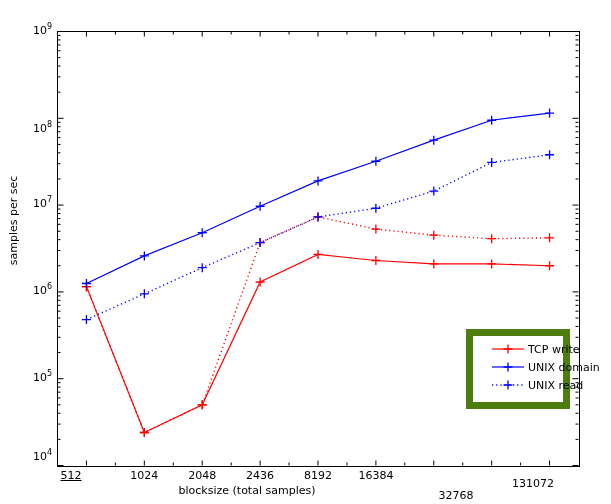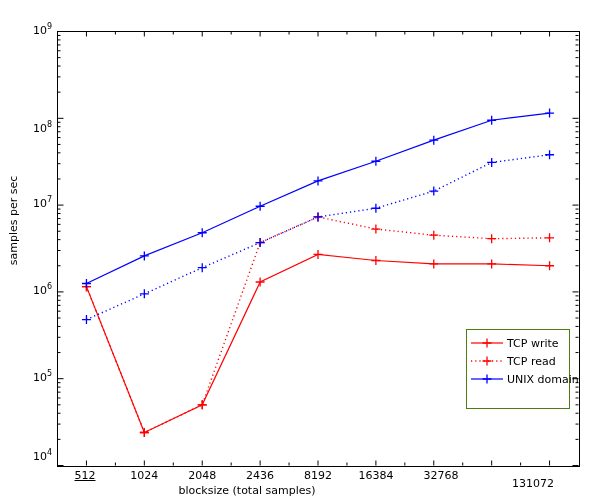--- a/index.html
+++ b/index.html
@@ -90,24 +90,24 @@
     text-align: center;
     width: 60px;
     line-height: 1.1;
   }
   #legend {
     position: absolute;
     left: 466px;
     top: 329px;
     width: 104px;
     height: 80px;
-    border: 1px solid #4d7c0f;
+    border: 7px solid #4d7c0f;
     background: #ffffff;
     box-sizing: border-box;
-    padding: 4px 3px 0 3px;
+    padding: 4px 3px 0 18px;
   }
   .legend-row {
     height: 18px;
     display: flex;
     align-items: center;
     font-size: 11px;
     white-space: nowrap;
   }
   .legend-sample {
     width: 34px;
@@ -316,57 +316,57 @@
 
   <div id="ytick-group">
       <div class="ytick-wrap" style="top: 451px;"><span>10</span><sup>4</sup></div>
       <div class="ytick-wrap" style="top: 371.7px;"><span>10</span><sup>5</sup></div>
       <div class="ytick-wrap" style="top: 284.9px;"><span>10</span><sup>6</sup></div>
       <div class="ytick-wrap" style="top: 198.1px;"><span>10</span><sup>7</sup></div>
       <div class="ytick-wrap" style="top: 111.3px; margin-top: 12px;"><span>10</span><sup>8</sup></div>
       <div class="ytick-wrap" style="top: 24.5px;"><span>10</span><sup>9</sup></div>
     </div>
   <div id="xtick-group">
-      <div class="xtick-wrap" style="left: 55px; text-decoration: underline;">512</div>
+      <div class="xtick-wrap" style="left: 41px; text-decoration: underline;">512</div>
       <div class="xtick-wrap" style="left: 114.341px;">1024</div>
       <div class="xtick-wrap" style="left: 172.229px;">2048</div>
       <div class="xtick-wrap" style="left: 230.117px;">2436</div>
       <div class="xtick-wrap" style="left: 288.005px;">8192</div>
       <div class="xtick-wrap" style="left: 345.893px;">16384</div>
-      <div class="xtick-wrap" style="left: 411px;">32768</div>
+      <div class="xtick-wrap" style="left: 426px; margin-top: 20px;">32768</div>
       <div class="xtick-wrap" style="left: 461.668px; margin-top: 48px;">65536</div>
       <div class="xtick-wrap" style="left: 503px; margin-top: 8px;">131072</div>
     </div>
 
   <div class="axis-label" id="ylabel">samples per sec</div>
   <div id="xlabel">blocksize (total samples)</div>
 
   <div id="legend">
       <div class="legend-row">
         <div class="legend-sample">
           <svg width="34" height="14">
             <line x1="1" y1="7" x2="33" y2="7" stroke="#ff0000" stroke-width="1.2"></line>
             <path d="M12.5 7 H21.5 M17 2.5 V11.5" stroke="#ff0000" stroke-width="1.3" fill="none"></path>
           </svg>
         </div>
         <span class="legend-text">TCP write</span>
       </div>
       <div class="legend-row">
         <div class="legend-sample">
           <svg width="34" height="14">
-            <line x1="1" y1="7" x2="33" y2="7" stroke="#ff0000" stroke-width="1.4" stroke-dasharray="1.2 3"></line>
-            <path d="M12.5 7 H21.5 M17 2.5 V11.5" stroke="#ff0000" stroke-width="1.3" fill="none"></path>
-          </svg>
-        </div>
-        <span class="legend-text">TCP read</span>
-      </div>
-      <div class="legend-row">
-        <div class="legend-sample">
-          <svg width="34" height="14">
             <line x1="1" y1="7" x2="33" y2="7" stroke="#0000ff" stroke-width="1.2"></line>
             <path d="M12.5 7 H21.5 M17 2.5 V11.5" stroke="#0000ff" stroke-width="1.3" fill="none"></path>
           </svg>
         </div>
         <span class="legend-text">UNIX domain</span>
       </div>
+      <div class="legend-row">
+        <div class="legend-sample">
+          <svg width="34" height="14">
+            <line x1="1" y1="7" x2="33" y2="7" stroke="#0000ff" stroke-width="1.4" stroke-dasharray="1.2 3"></line>
+            <path d="M12.5 7 H21.5 M17 2.5 V11.5" stroke="#0000ff" stroke-width="1.3" fill="none"></path>
+          </svg>
+        </div>
+        <span class="legend-text">UNIX read</span>
+      </div>
     </div>
 
 </div>
 
 </body></html>

